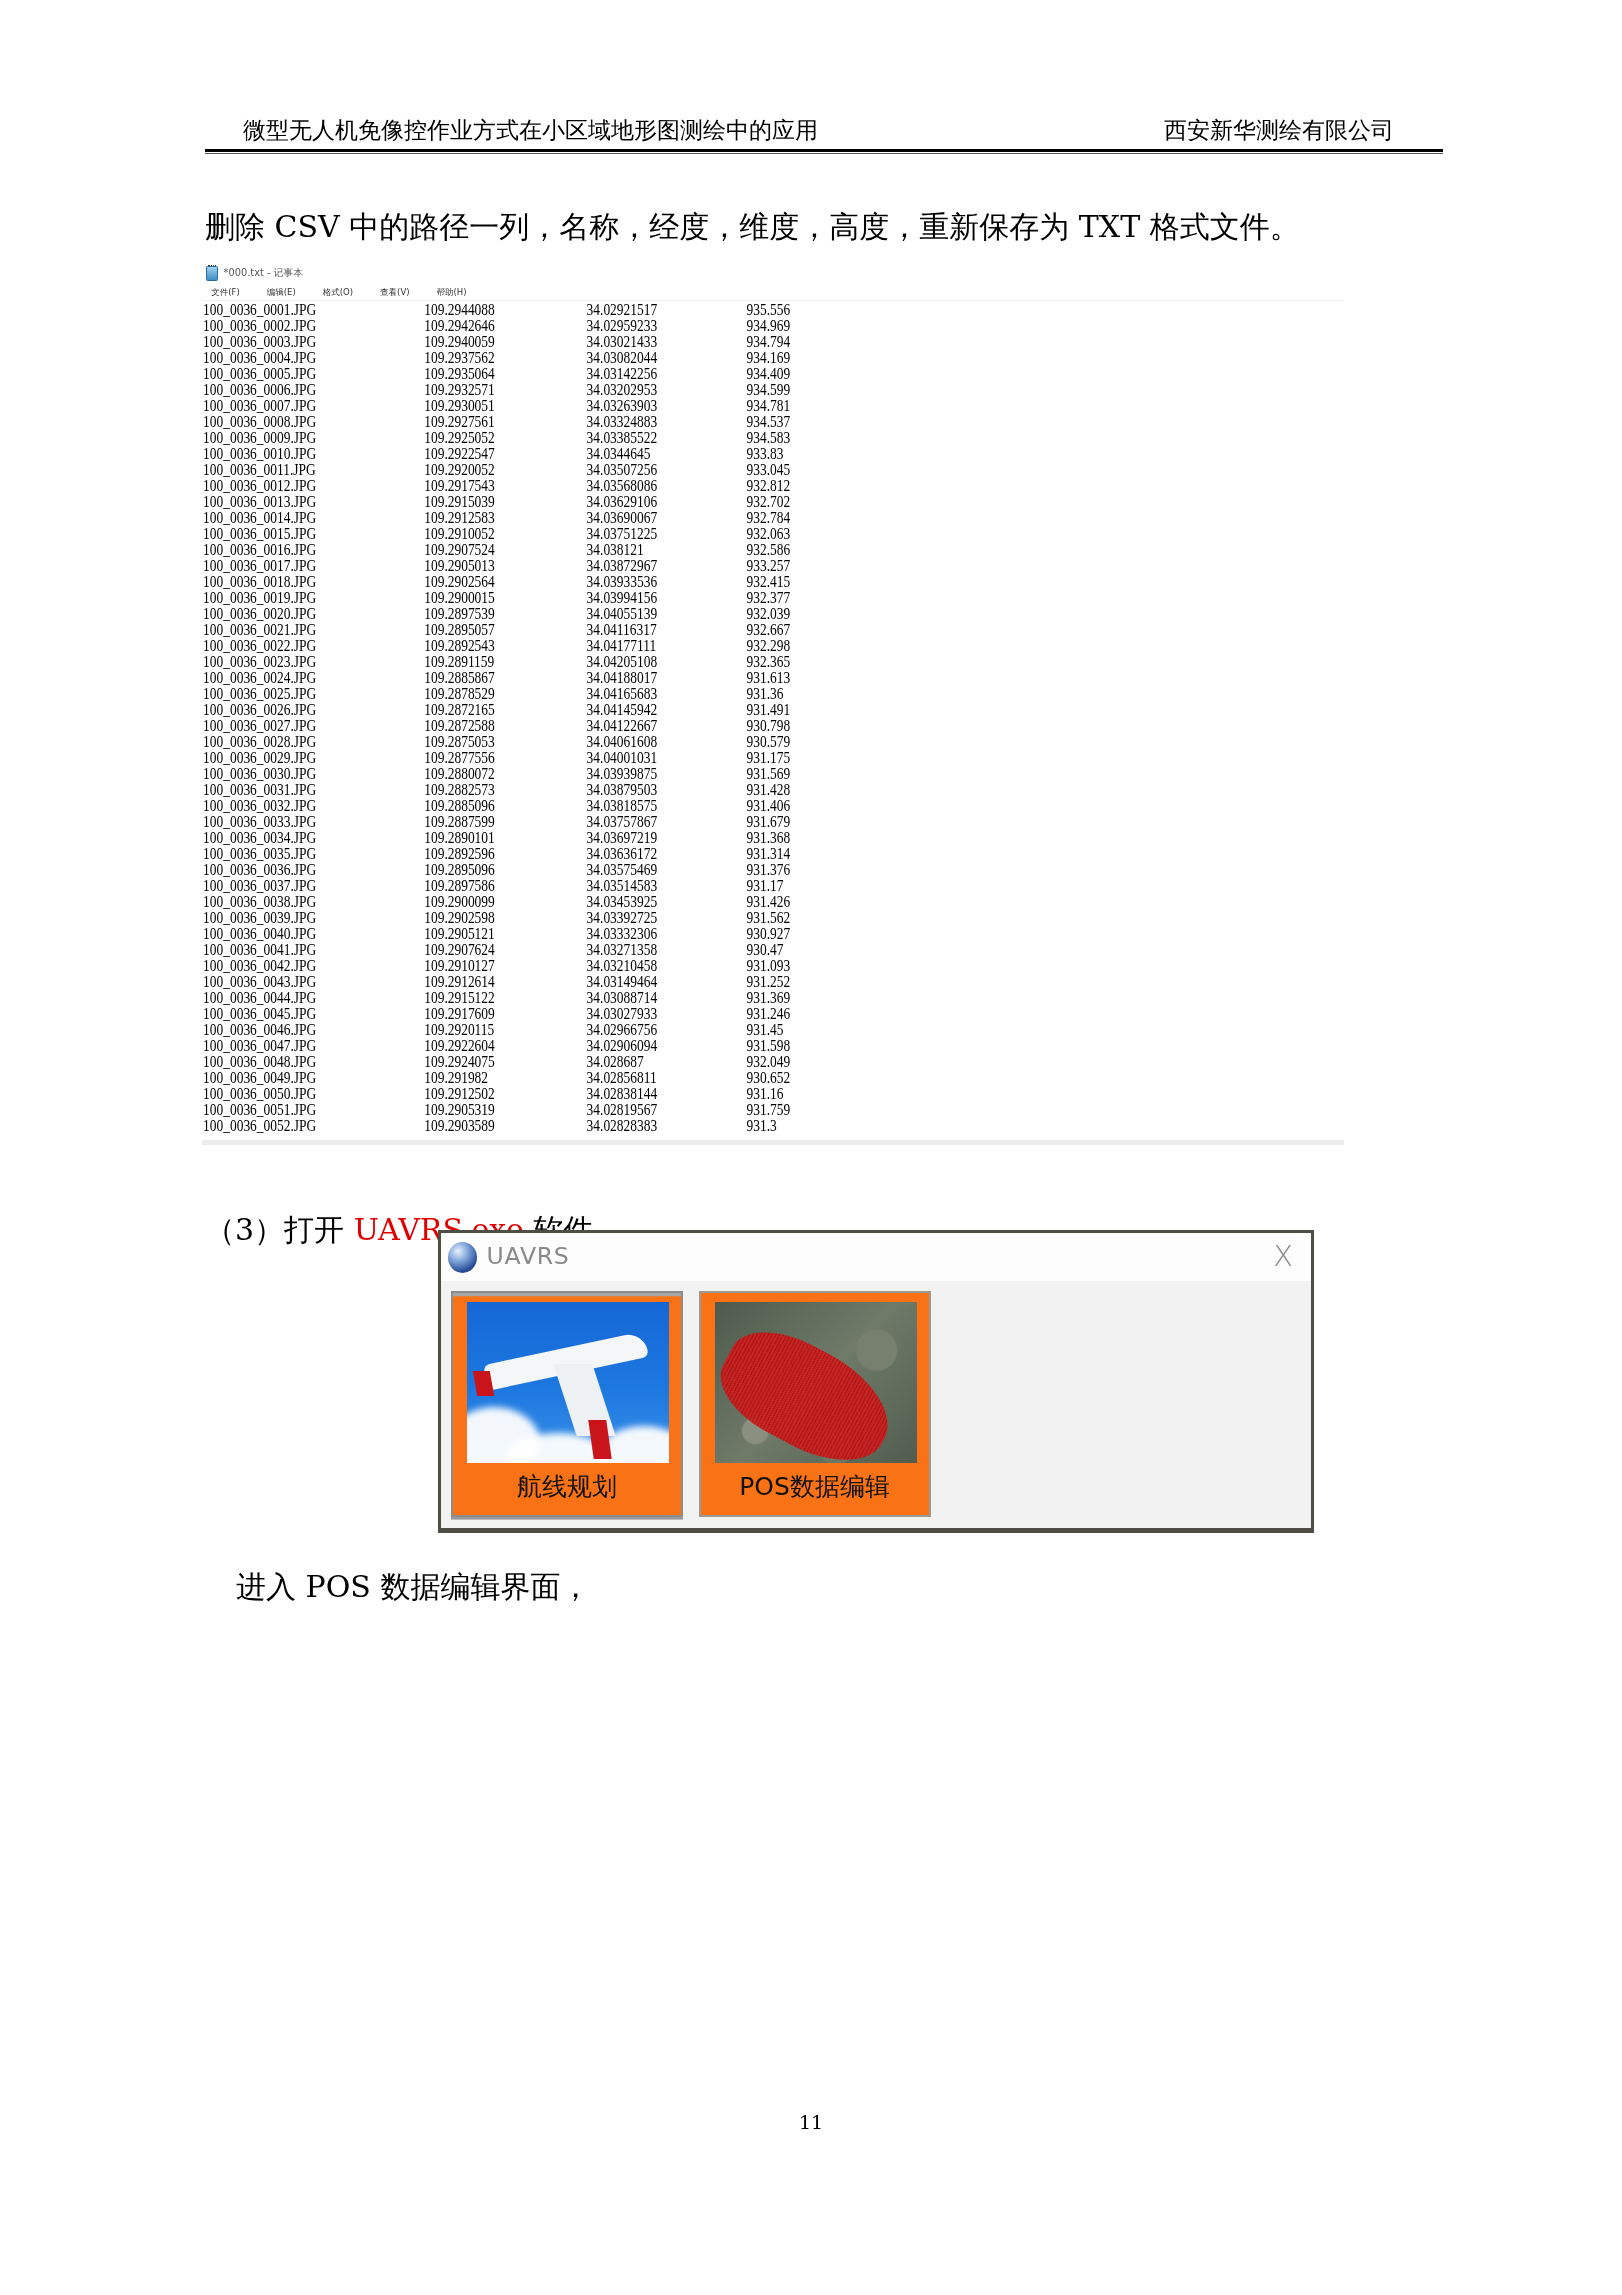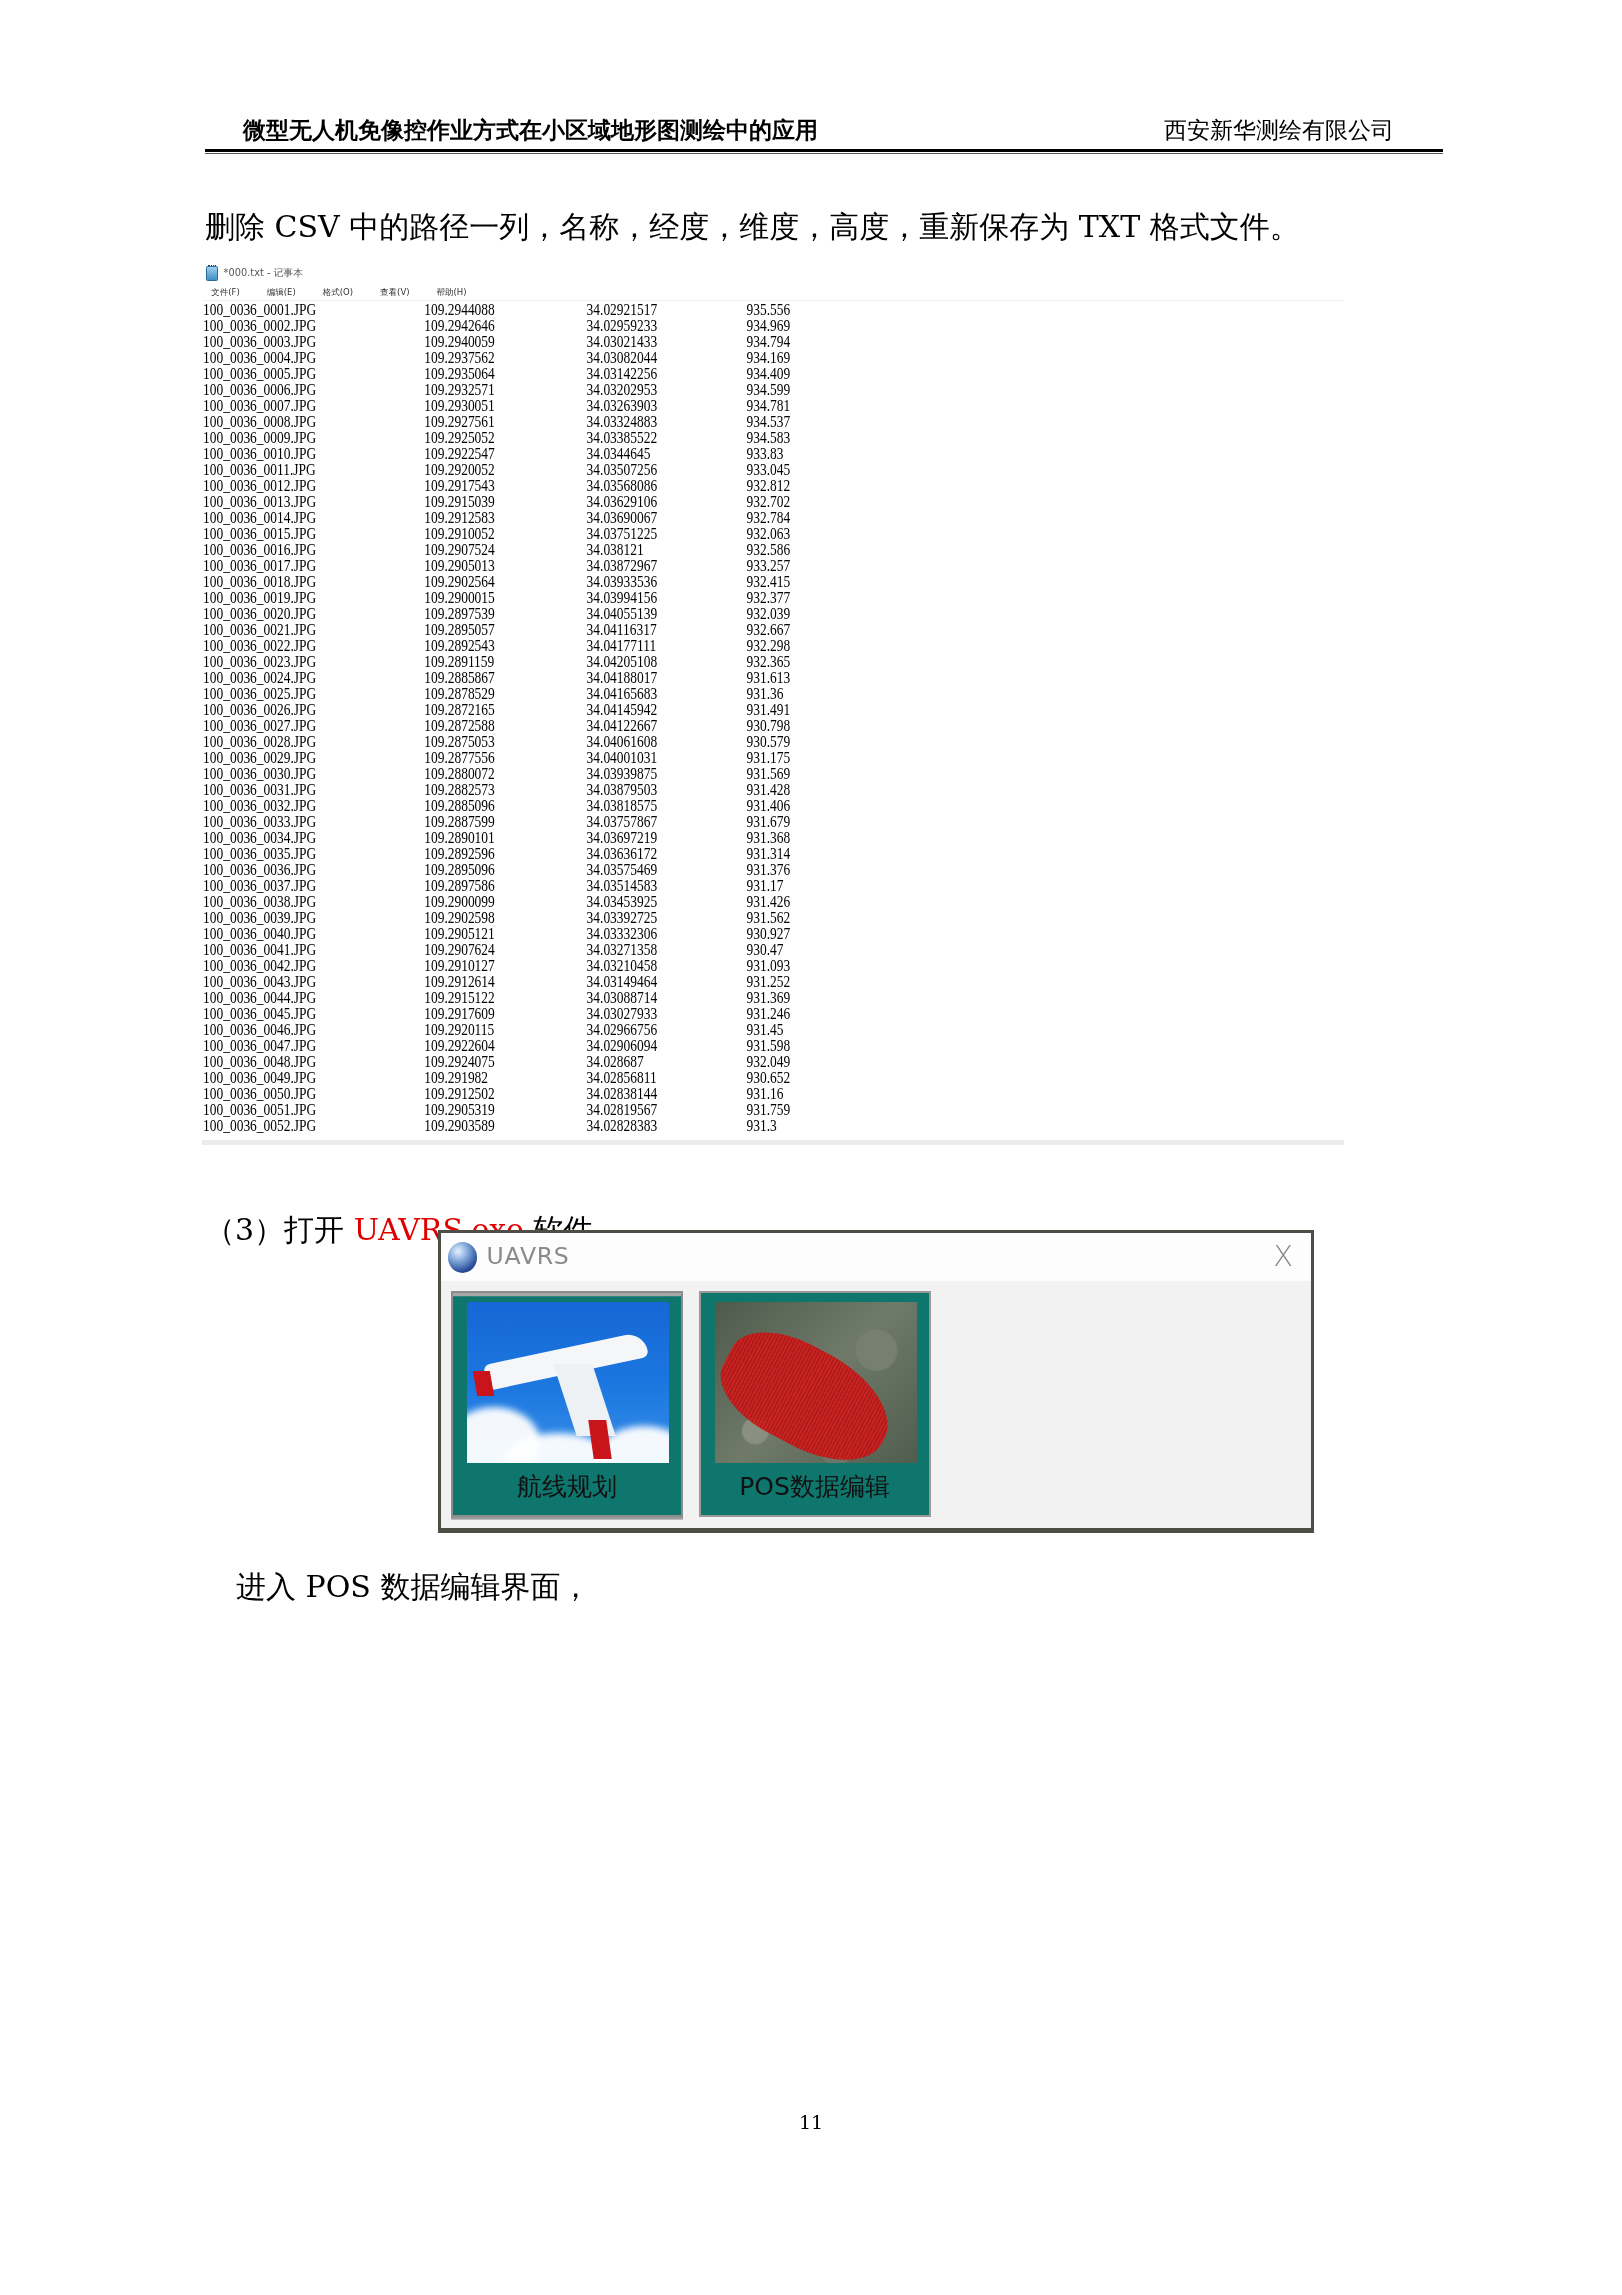--- a/index.html
+++ b/index.html
@@ -1,19 +1,19 @@
 <!DOCTYPE html>
 <html style="font-size:10.5px"><head>
 <meta charset="utf-8">
 <style>
   html, body { margin: 0; padding: 0; background: #ffffff; }
   body { width: 1622px; height: 2295px; position: relative; overflow: hidden;
          font-family: "DejaVu Serif", "Liberation Serif", serif; color: #000; }
 
-  .header-left { position: absolute; left: 243px; top: 115px; font-size: 23px; letter-spacing: 0px; white-space: nowrap; font-weight: bold; }
+  .header-left { position: absolute; left: 243px; top: 115px; font-size: 23px; letter-spacing: 0px; white-space: nowrap; }
   .header-right { position: absolute; right: 228px; top: 115px; font-size: 23px; white-space: nowrap; }
   .header-rule { position: absolute; left: 205px; top: 149px; width: 1238px; height: 3.3px; background: #000; }
   .header-rule2 { position: absolute; left: 205px; top: 153px; width: 1238px; height: 0.7px; background: #555; }
 
   .para { position: absolute; font-size: 30px; white-space: nowrap; }
   .para-1 { left: 205px; top: 207px; }
   .para-2 { left: 205px; top: 1178px; margin-top: 32px; }
   .para-3 { left: 236px; top: 1567px; }
   .red { color: #e00000; }
 
@@ -39,21 +39,21 @@
   
   .uavrs { position: absolute; left: 438px; top: 1230px; width: 876px; height: 303px;
            background: #4e4e46; box-sizing: border-box; padding: 2.6px 2.6px 5.2px 2.6px; }
   .uavrs-inner { position: relative; width: 100%; height: 100%; background: #f2f2f2; }
   .uavrs-titlebar { position: absolute; left: 0; top: 0; right: 0; height: 48px; background: #fdfdfd; }
   .uavrs-logo { position: absolute; left: 7.9px; top: 9.2px; width: 29px; height: 31px; border-radius: 50%;
                 background: radial-gradient(circle at 35% 30%, #e8f2ff 0%, #7fa6d8 35%, #2c4f9a 70%, #1b2d66 100%); }
   .uavrs-title { position: absolute; left: 46px; top: 9.2px; font-family: "DejaVu Sans", sans-serif; font-size: 23.6px; color: #8a8a8a; letter-spacing: 0.7px; }
   .uavrs-close { position: absolute; right: 18.3px; top: 6.5px; font-family: "DejaVu Sans", sans-serif; font-size: 29px; color: #8a8a8a; font-weight: 200; cursor: pointer; }
 
-  .tile { position: absolute; top: 58px; width: 232px; height: 226px; background: #0f766e;
+  .tile { position: absolute; top: 58px; width: 232px; height: 226px; background: #f97316;
           border: 2px solid #9a9a9a; box-sizing: border-box; cursor: pointer; }
   .tile.active { border-color: #8c8c8c; box-shadow: inset 0 3.3px 0 #a8a8a8, 0 2.6px 0 #9a9a9a; }
   .tile-1 { left: 10.5px; }
   .tile-2 { left: 258px; }
   .tile-3 { left: 505px; }
   .tile-img { position: absolute; left: 14.4px; top: 9.2px; width: 202px; height: 161px; overflow: hidden; }
   .tile-label { position: absolute; left: 0; right: 0; bottom: 11.8px; text-align: center;
                 font-family: "DejaVu Sans", sans-serif; font-size: 25px; color: #111; }
 
   .img-plane { background: linear-gradient(180deg, #1567d6 0%, #1d78e0 55%, #3a90e8 100%); }

